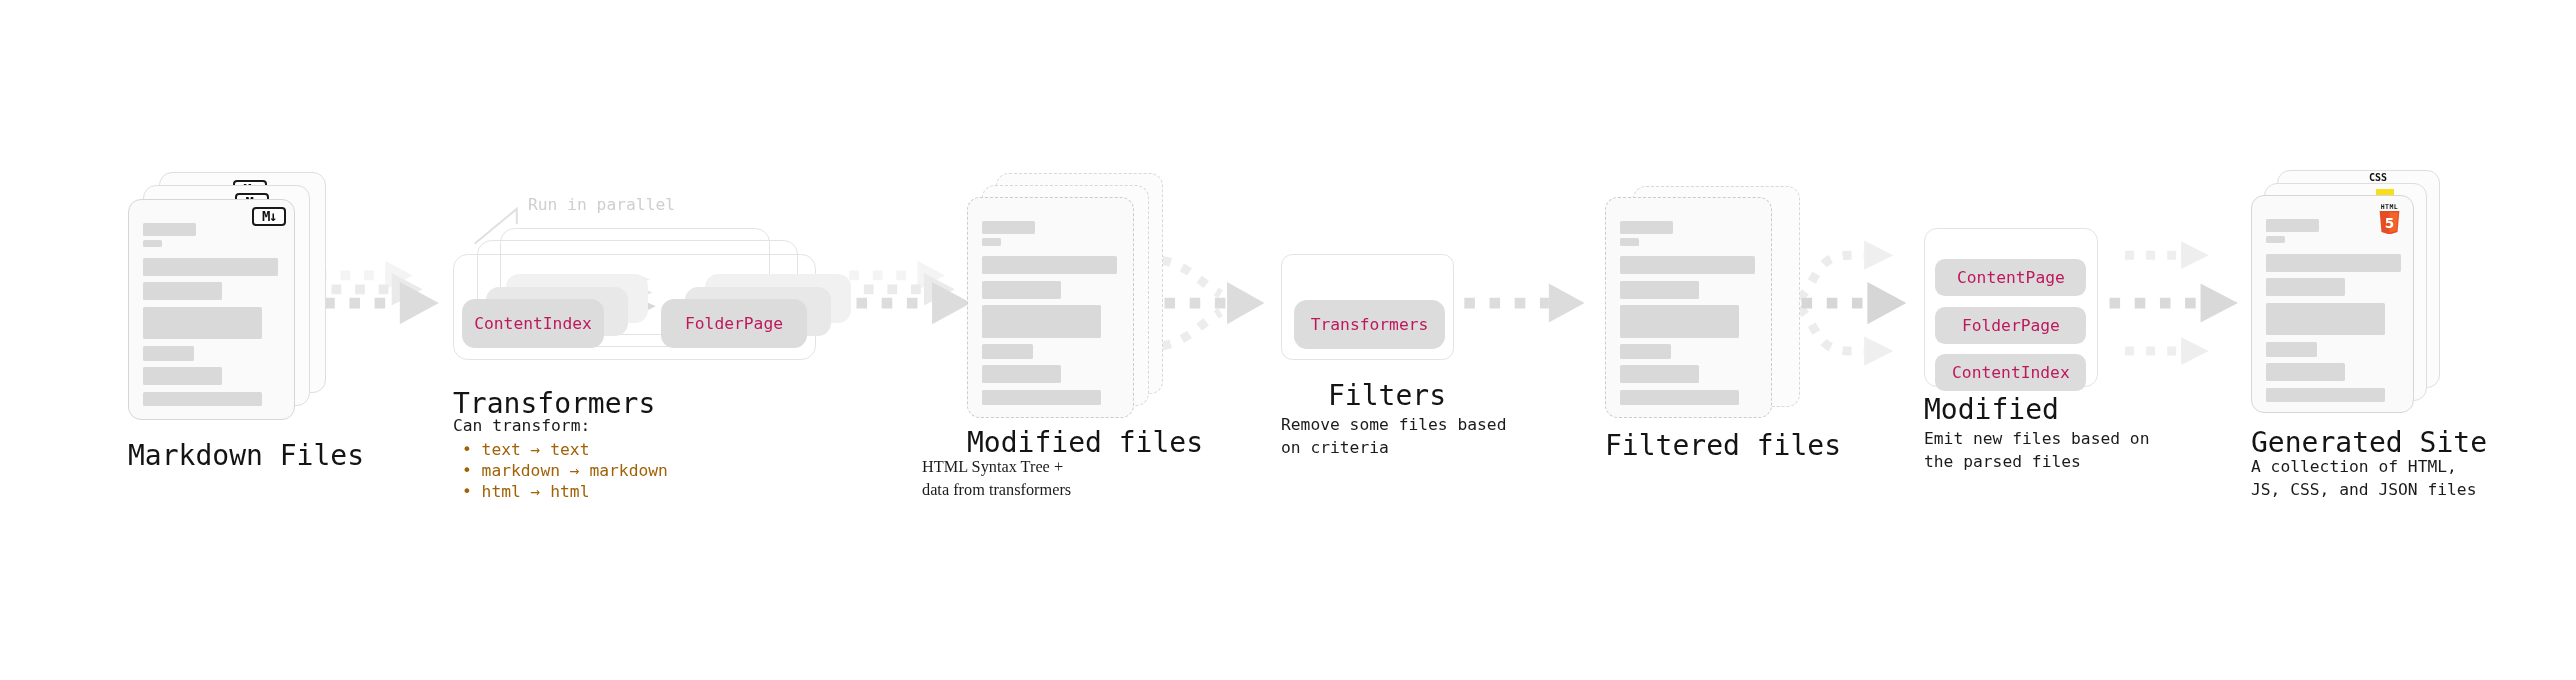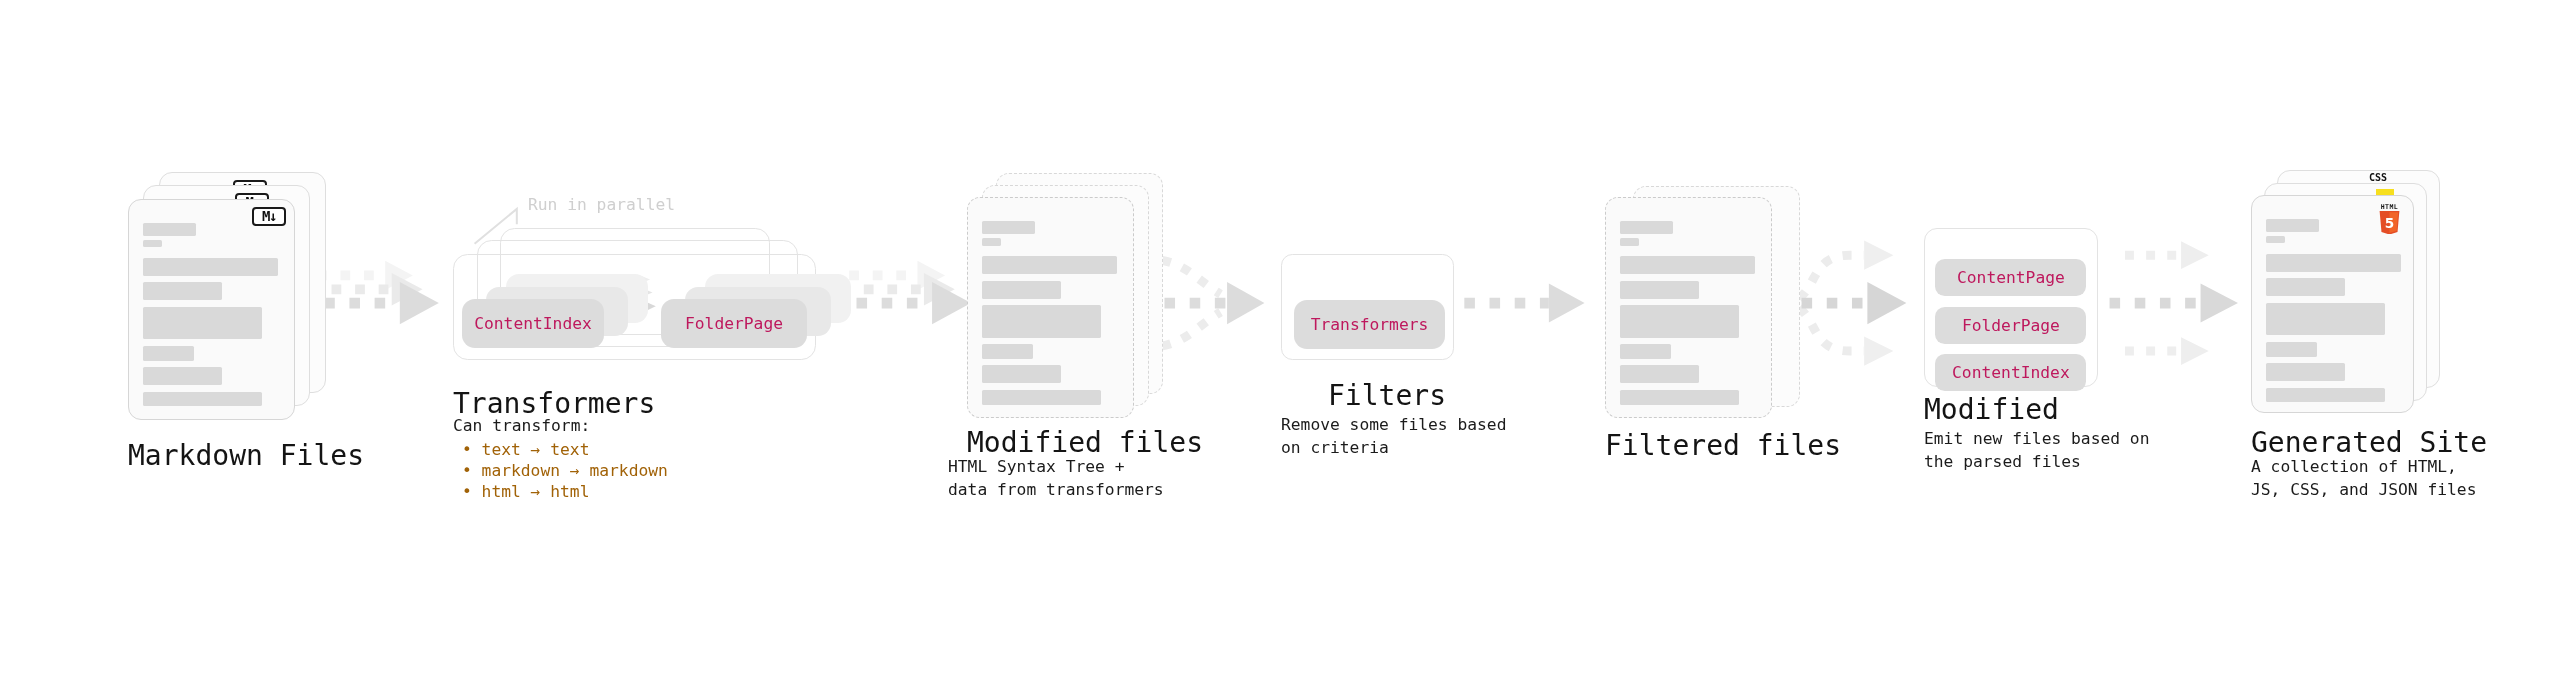--- a/index.html
+++ b/index.html
@@ -176,21 +176,21 @@
           <div class="bar b3"></div>
           <div class="bar b4"></div>
           <div class="bar b5"></div>
           <div class="bar b6"></div>
           <div class="bar b7"></div>
           <div class="bar b8"></div>
         </div>
     </div>
   </div>
   <div class="sec-label" style="left:967px;top:426px;">Modified files</div>
-  <div class="sec-desc" style="left:948px;top:455px;">
+  <div class="sec-desc" style="left:922px;top:455px;font-family:Liberation Serif, serif;">
     <div>HTML Syntax Tree +</div>
     <div>data from transformers</div>
   </div>
 
   <div class="frame" style="left:1281px;top:254px;width:173px;height:106px;border-radius:11.4px;"></div>
   <div class="pill" style="left:1294px;top:280px;width:151px;height:49px;">Transformers</div>
   <div class="sec-label" style="left:1328px;top:379px;">Filters</div>
   <div class="sec-desc" style="left:1281px;top:413px;">
     <div>Remove some files based</div>
     <div>on criteria</div>

